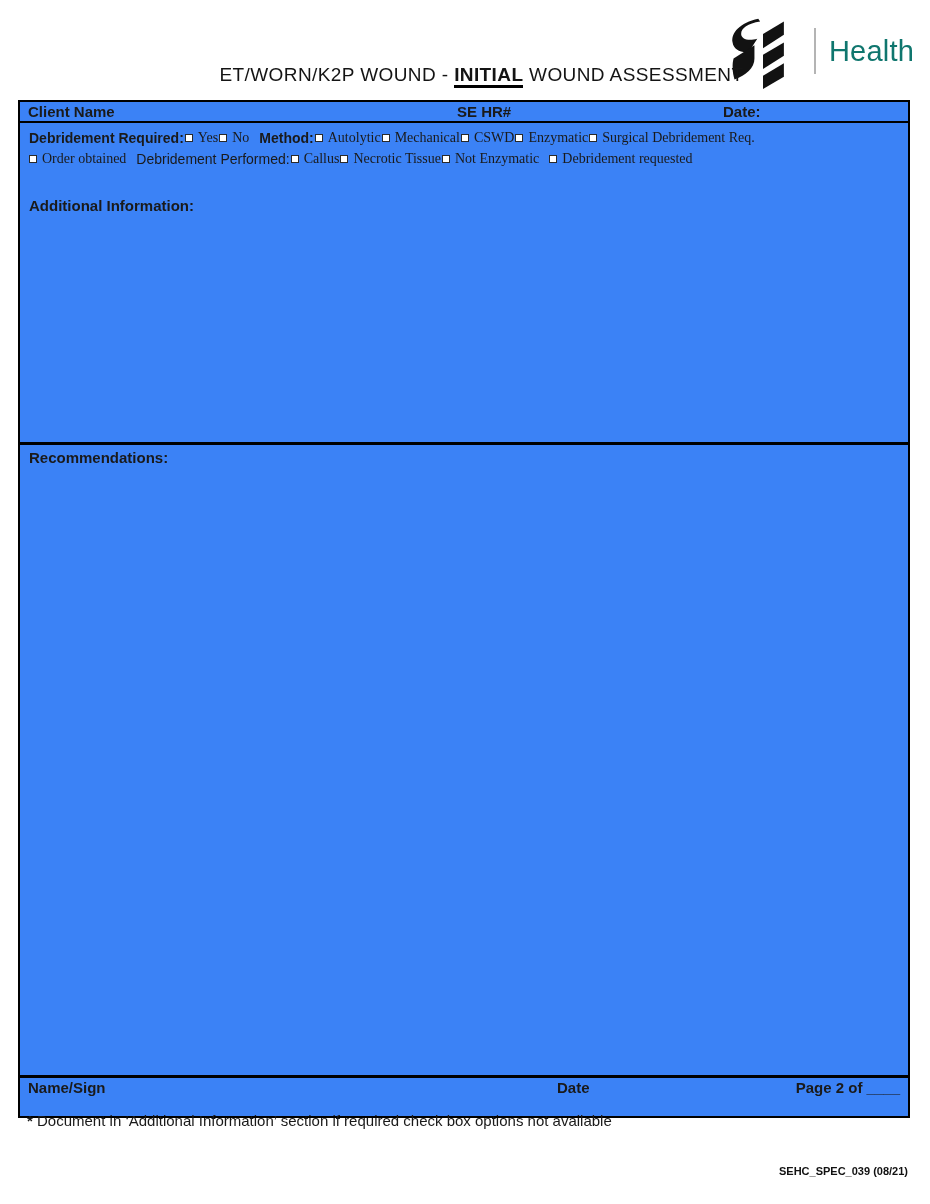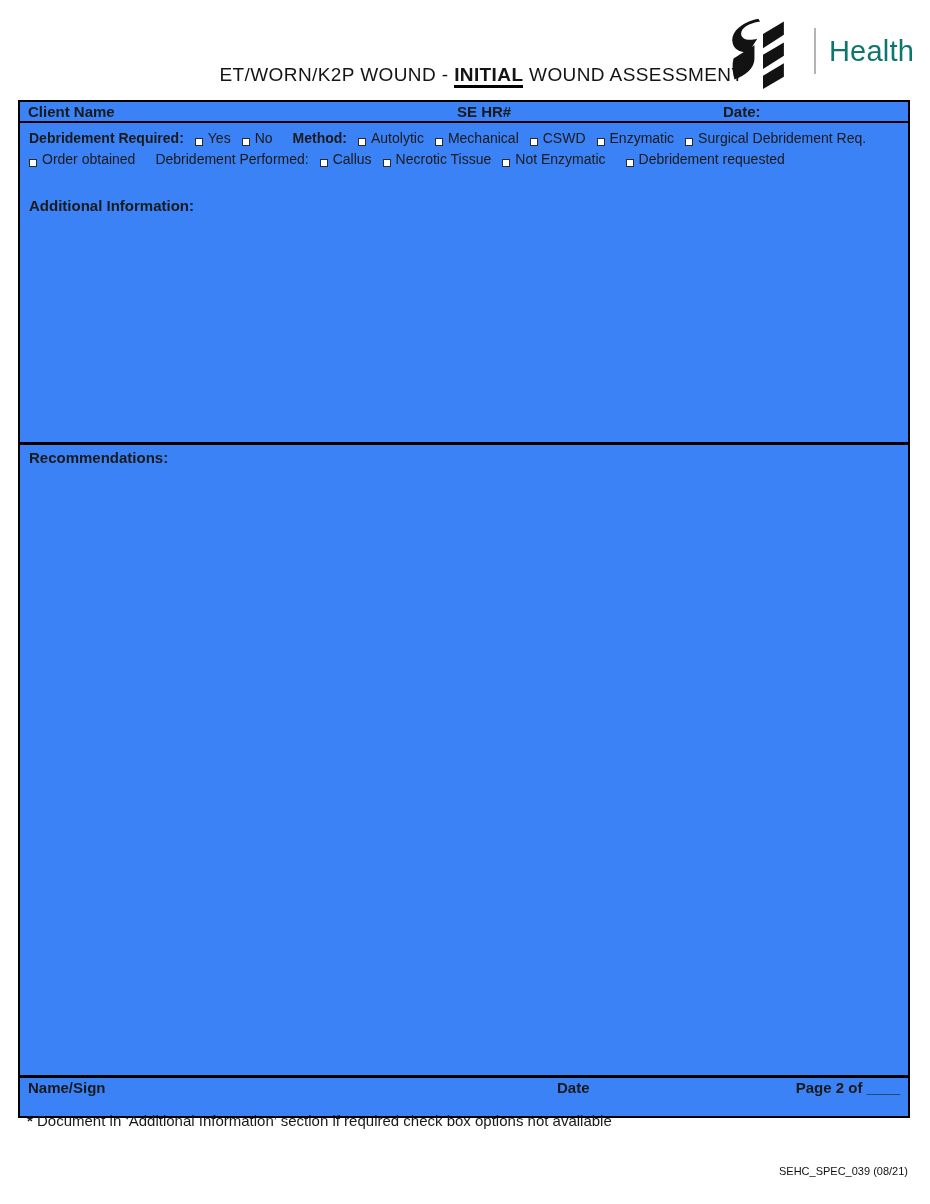--- a/index.html
+++ b/index.html
@@ -21,41 +21,41 @@
   .title .emph { font-weight:700; border-bottom:3px solid #000; padding-bottom:0px; }
 
   
   .form-table { position:absolute; left:18px; top:100px; width:892px; border:2px solid #000; background:#3b82f6; }
   .header-row { position:relative; height:21px; border-bottom:2px solid #000; font-weight:700; font-size:15px; }
   .hr-client { position:absolute; left:8px; top:1px; }
   .hr-sehr   { position:absolute; left:437px; top:1px; }
   .hr-date   { position:absolute; left:703px; top:1px; }
 
   .debrid-cell { position:relative; height:322px; border-bottom:3px solid #000; padding:4px 9px 0 9px; font-size:14px; }
-  .cbline { display:flex; align-items:center; gap:11px; height:21px; white-space:nowrap; }
+  .cbline { display:flex; align-items:center; gap:1px; height:21px; white-space:nowrap; }
   .b { font-weight:700; }
-  .opt { display:inline-flex; align-items:flex-end; gap:5px; }
+  .opt { display:inline-flex; align-items:center; gap:5px;font-family:Liberation Serif, serif; }
   .cb { width:8px; height:8px; border:1.2px solid #2a2a2a; display:inline-block; background:#fff; flex:none; }
   .gap-lg { margin-left:9px; }
   .addl-label { font-weight:700; font-size:15px; margin-top:28px; }
   .write-area { position:absolute; left:0; right:0; bottom:0; top:112px; }
 
   .rec-cell { position:relative; height:633px; border-bottom:3px solid #000; padding:4px 9px; }
   .rec-label { font-weight:700; font-size:15px; }
   .rec-area { position:absolute; left:0; right:0; top:26px; bottom:0; }
 
   .footer-row { position:relative; height:38px; font-weight:700; font-size:15px; }
   .fr-name { position:absolute; left:8px; top:1px; }
   .fr-date { position:absolute; left:537px; top:1px; }
   .fr-page { position:absolute; right:8px; top:1px; }
 
   .footnote { position:absolute; left:27px; top:1112px; font-size:15px; color:#1a1a1a; }
   .footnote .ast { font-weight:700; }
 
-  .form-code { position:absolute; right:22px; top:1165px; font-size:11px; font-weight:400; color:#111; }
+  .form-code { position:absolute; right:22px; top:1165px; font-size:11px; font-weight:700; color:#111; }
 </style>
 </head>
 <body>
 
 <div class="page">
 
   <div class="logo">
     <svg class="logo-mark" viewBox="0 0 80 80" aria-hidden="true">
       <g fill="#121212">
         <path d="M35 6 C16 10 6 21 8 31 C9 38 16 42 25 41 L34 27 C24 30 17 27 17 22 C17 16 24 11 37 9 Z"></path>

